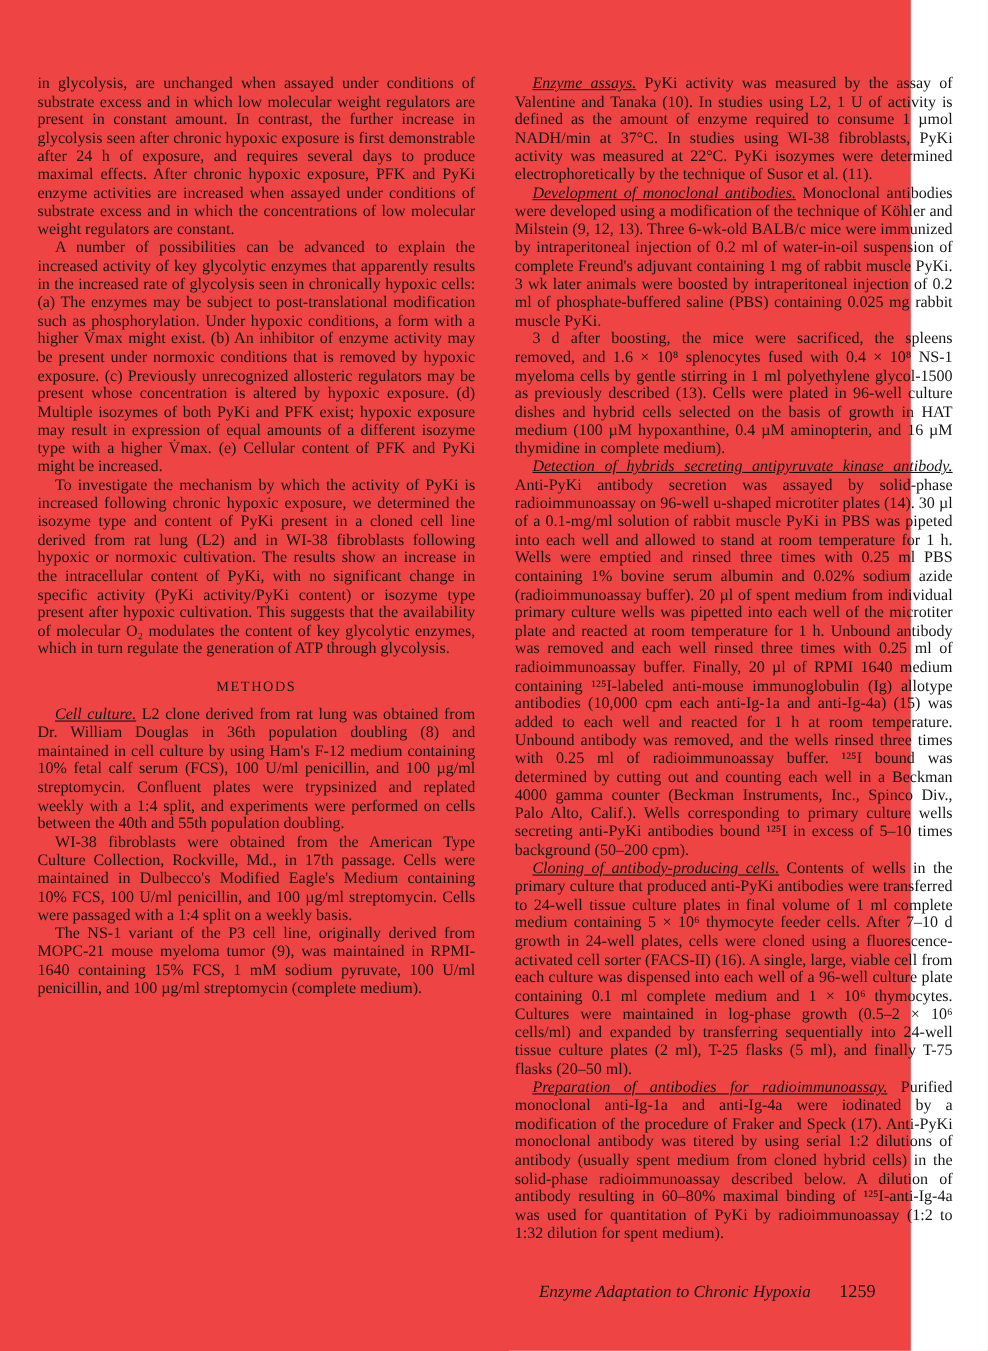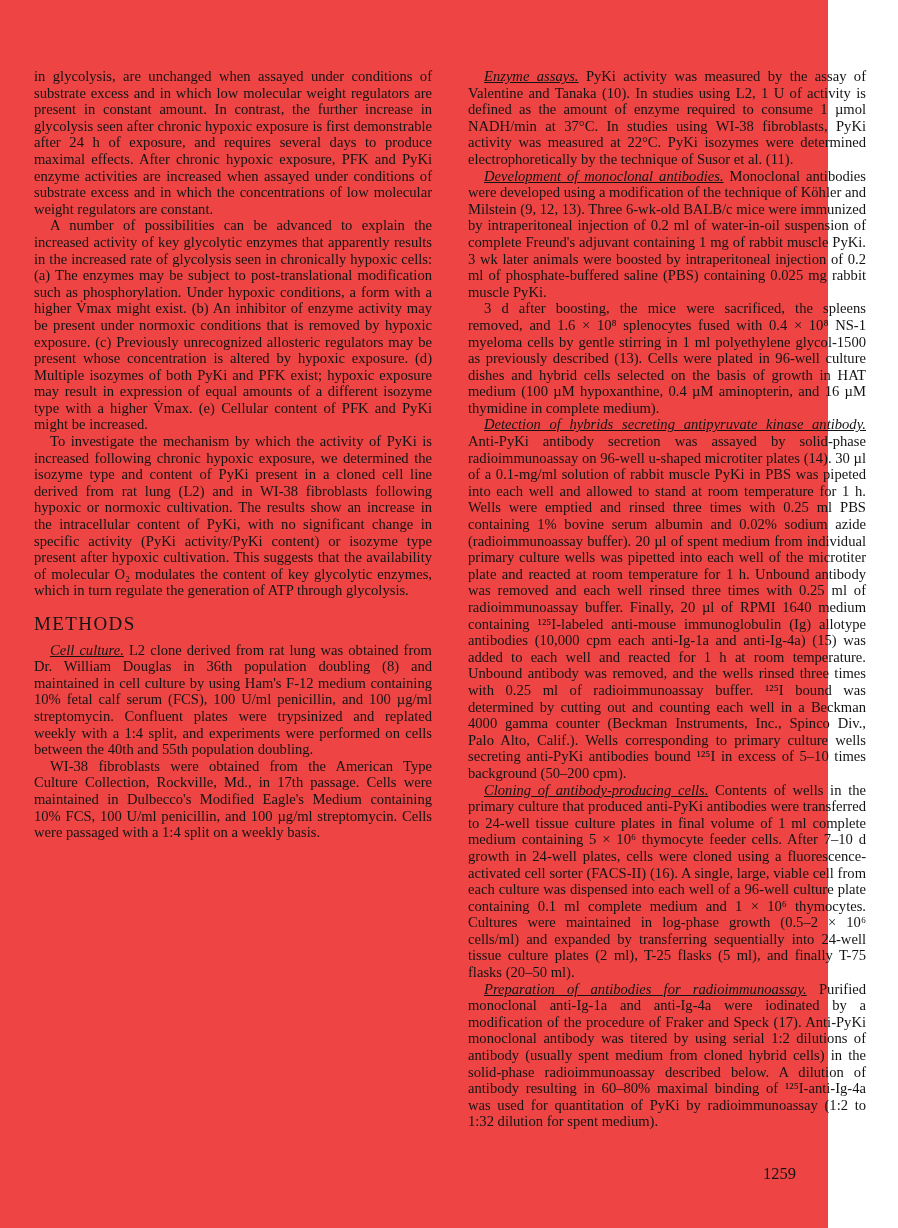--- a/index.html
+++ b/index.html
@@ -40,22 +40,22 @@
     text-align: justify;
     text-justify: inter-word;
     hyphens: none;
     text-indent: 16px;
   }
   p.noindent {
     text-indent: 0;
   }
   .section-head {
     margin: 17px 0 9px 0;
-    text-align: left;
-    font-size: 19px;
+    text-align: center;
+    font-size: 13px;
     letter-spacing: 1.4px;
     font-variant: small-caps;
     text-indent: 0;
   }
   .run-in {
     font-style: italic;
     text-decoration: underline;
   }
   .footer {
     position: absolute;
@@ -85,30 +85,32 @@
 
     <div class="col">
       <p class="noindent">in glycolysis, are unchanged when assayed under conditions of substrate excess and in which low molecular weight regulators are present in constant amount. In contrast, the further increase in glycolysis seen after chronic hypoxic exposure is first demonstrable after 24 h of exposure, and requires several days to produce maximal effects. After chronic hypoxic exposure, PFK and PyKi enzyme activities are increased when assayed under conditions of substrate excess and in which the concentrations of low molecular weight regulators are constant.</p>
       <p>A number of possibilities can be advanced to explain the increased activity of key glycolytic enzymes that apparently results in the increased rate of glycolysis seen in chronically hypoxic cells: (a) The enzymes may be subject to post-translational modification such as phosphorylation. Under hypoxic conditions, a form with a higher V̇max might exist. (b) An inhibitor of enzyme activity may be present under normoxic conditions that is removed by hypoxic exposure. (c) Previously unrecognized allosteric regulators may be present whose concentration is altered by hypoxic exposure. (d) Multiple isozymes of both PyKi and PFK exist; hypoxic exposure may result in expression of equal amounts of a different isozyme type with a higher V̇max. (e) Cellular content of PFK and PyKi might be increased.</p>
       <p>To investigate the mechanism by which the activity of PyKi is increased following chronic hypoxic exposure, we determined the isozyme type and content of PyKi present in a cloned cell line derived from rat lung (L2) and in WI-38 fibroblasts following hypoxic or normoxic cultivation. The results show an increase in the intracellular content of PyKi, with no significant change in specific activity (PyKi activity/PyKi content) or isozyme type present after hypoxic cultivation. This suggests that the availability of molecular O₂ modulates the content of key glycolytic enzymes, which in turn regulate the generation of ATP through glycolysis.</p>
 
       <p class="section-head">METHODS</p>
 
       <p><span class="run-in">Cell culture.</span> <span>L2 clone derived from rat lung was obtained from Dr. William Douglas in 36th population doubling (8) and maintained in cell culture by using Ham's F-12 medium containing 10% fetal calf serum (FCS), 100 U/ml penicillin, and 100 µg/ml streptomycin. Confluent plates were trypsinized and replated weekly with a 1:4 split, and experiments were performed on cells between the 40th and 55th population doubling.</span></p>
       <p>WI-38 fibroblasts were obtained from the American Type Culture Collection, Rockville, Md., in 17th passage. Cells were maintained in Dulbecco's Modified Eagle's Medium containing 10% FCS, 100 U/ml penicillin, and 100 µg/ml streptomycin. Cells were passaged with a 1:4 split on a weekly basis.</p>
+      <p>The NS-1 variant of the P3 cell line, originally derived from MOPC-21 mouse myeloma tumor (9), was maintained in RPMI-1640 containing 15% FCS, 1 mM sodium pyruvate, 100 U/ml penicillin, and 100 µg/ml streptomycin (complete medium).</p>
     </div>
 
     <div class="col">
       <p><span class="run-in">Enzyme assays.</span> <span>PyKi activity was measured by the assay of Valentine and Tanaka (10). In studies using L2, 1 U of activity is defined as the amount of enzyme required to consume 1 µmol NADH/min at 37°C. In studies using WI-38 fibroblasts, PyKi activity was measured at 22°C. PyKi isozymes were determined electrophoretically by the technique of Susor et al. (11).</span></p>
       <p><span class="run-in">Development of monoclonal antibodies.</span> <span>Monoclonal antibodies were developed using a modification of the technique of Köhler and Milstein (9, 12, 13). Three 6-wk-old BALB/c mice were immunized by intraperitoneal injection of 0.2 ml of water-in-oil suspension of complete Freund's adjuvant containing 1 mg of rabbit muscle PyKi. 3 wk later animals were boosted by intraperitoneal injection of 0.2 ml of phosphate-buffered saline (PBS) containing 0.025 mg rabbit muscle PyKi.</span></p>
       <p>3 d after boosting, the mice were sacrificed, the spleens removed, and 1.6 × 10⁸ splenocytes fused with 0.4 × 10⁸ NS-1 myeloma cells by gentle stirring in 1 ml polyethylene glycol-1500 as previously described (13). Cells were plated in 96-well culture dishes and hybrid cells selected on the basis of growth in HAT medium (100 µM hypoxanthine, 0.4 µM aminopterin, and 16 µM thymidine in complete medium).</p>
       <p><span class="run-in">Detection of hybrids secreting antipyruvate kinase antibody.</span> <span>Anti-PyKi antibody secretion was assayed by solid-phase radioimmunoassay on 96-well u-shaped microtiter plates (14). 30 µl of a 0.1-mg/ml solution of rabbit muscle PyKi in PBS was pipeted into each well and allowed to stand at room temperature for 1 h. Wells were emptied and rinsed three times with 0.25 ml PBS containing 1% bovine serum albumin and 0.02% sodium azide (radioimmunoassay buffer). 20 µl of spent medium from individual primary culture wells was pipetted into each well of the microtiter plate and reacted at room temperature for 1 h. Unbound antibody was removed and each well rinsed three times with 0.25 ml of radioimmunoassay buffer. Finally, 20 µl of RPMI 1640 medium containing ¹²⁵I-labeled anti-mouse immunoglobulin (Ig) allotype antibodies (10,000 cpm each anti-Ig-1a and anti-Ig-4a) (15) was added to each well and reacted for 1 h at room temperature. Unbound antibody was removed, and the wells rinsed three times with 0.25 ml of radioimmunoassay buffer. ¹²⁵I bound was determined by cutting out and counting each well in a Beckman 4000 gamma counter (Beckman Instruments, Inc., Spinco Div., Palo Alto, Calif.). Wells corresponding to primary culture wells secreting anti-PyKi antibodies bound ¹²⁵I in excess of 5–10 times background (50–200 cpm).</span></p>
       <p><span class="run-in">Cloning of antibody-producing cells.</span> <span>Contents of wells in the primary culture that produced anti-PyKi antibodies were transferred to 24-well tissue culture plates in final volume of 1 ml complete medium containing 5 × 10⁶ thymocyte feeder cells. After 7–10 d growth in 24-well plates, cells were cloned using a fluorescence-activated cell sorter (FACS-II) (16). A single, large, viable cell from each culture was dispensed into each well of a 96-well culture plate containing 0.1 ml complete medium and 1 × 10⁶ thymocytes. Cultures were maintained in log-phase growth (0.5–2 × 10⁶ cells/ml) and expanded by transferring sequentially into 24-well tissue culture plates (2 ml), T-25 flasks (5 ml), and finally T-75 flasks (20–50 ml).</span></p>
       <p><span class="run-in">Preparation of antibodies for radioimmunoassay.</span> <span>Purified monoclonal anti-Ig-1a and anti-Ig-4a were iodinated by a modification of the procedure of Fraker and Speck (17). Anti-PyKi monoclonal antibody was titered by using serial 1:2 dilutions of antibody (usually spent medium from cloned hybrid cells) in the solid-phase radioimmunoassay described below. A dilution of antibody resulting in 60–80% maximal binding of ¹²⁵I-anti-Ig-4a was used for quantitation of PyKi by radioimmunoassay (1:2 to 1:32 dilution for spent medium).</span></p>
     </div>
 
   </div>
 
   <div class="footer">
+    <span class="footer-title">Enzyme Adaptation to Chronic Hypoxia</span>
     <span class="footer-page">1259</span>
   </div>
 
 </div>
 
 </body></html>

